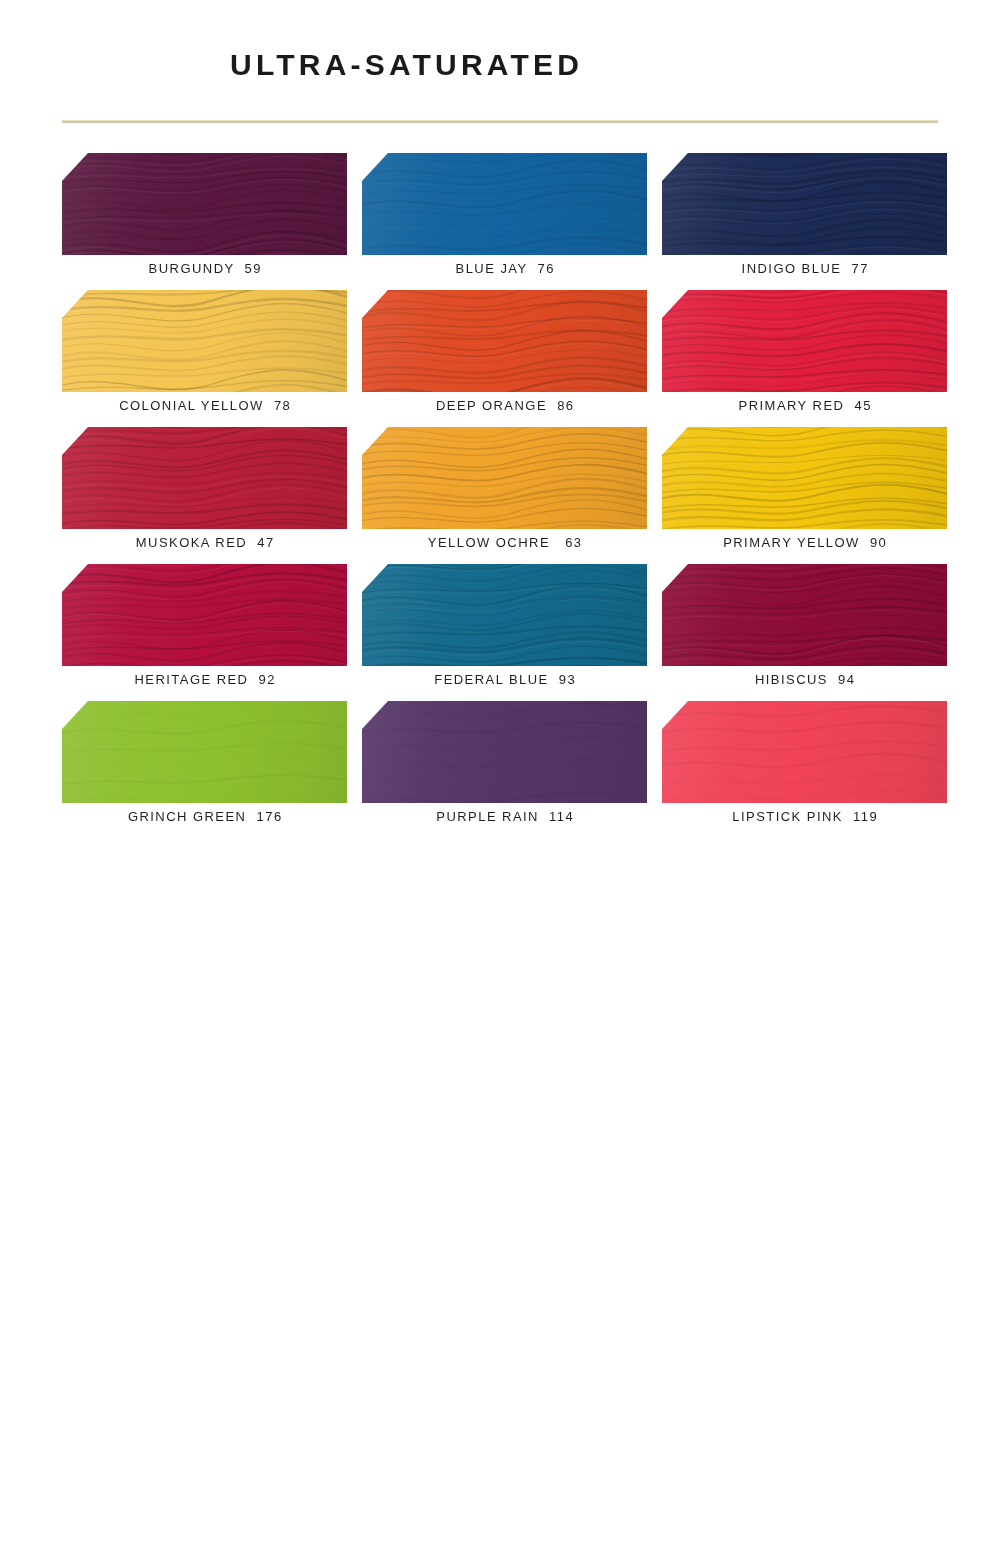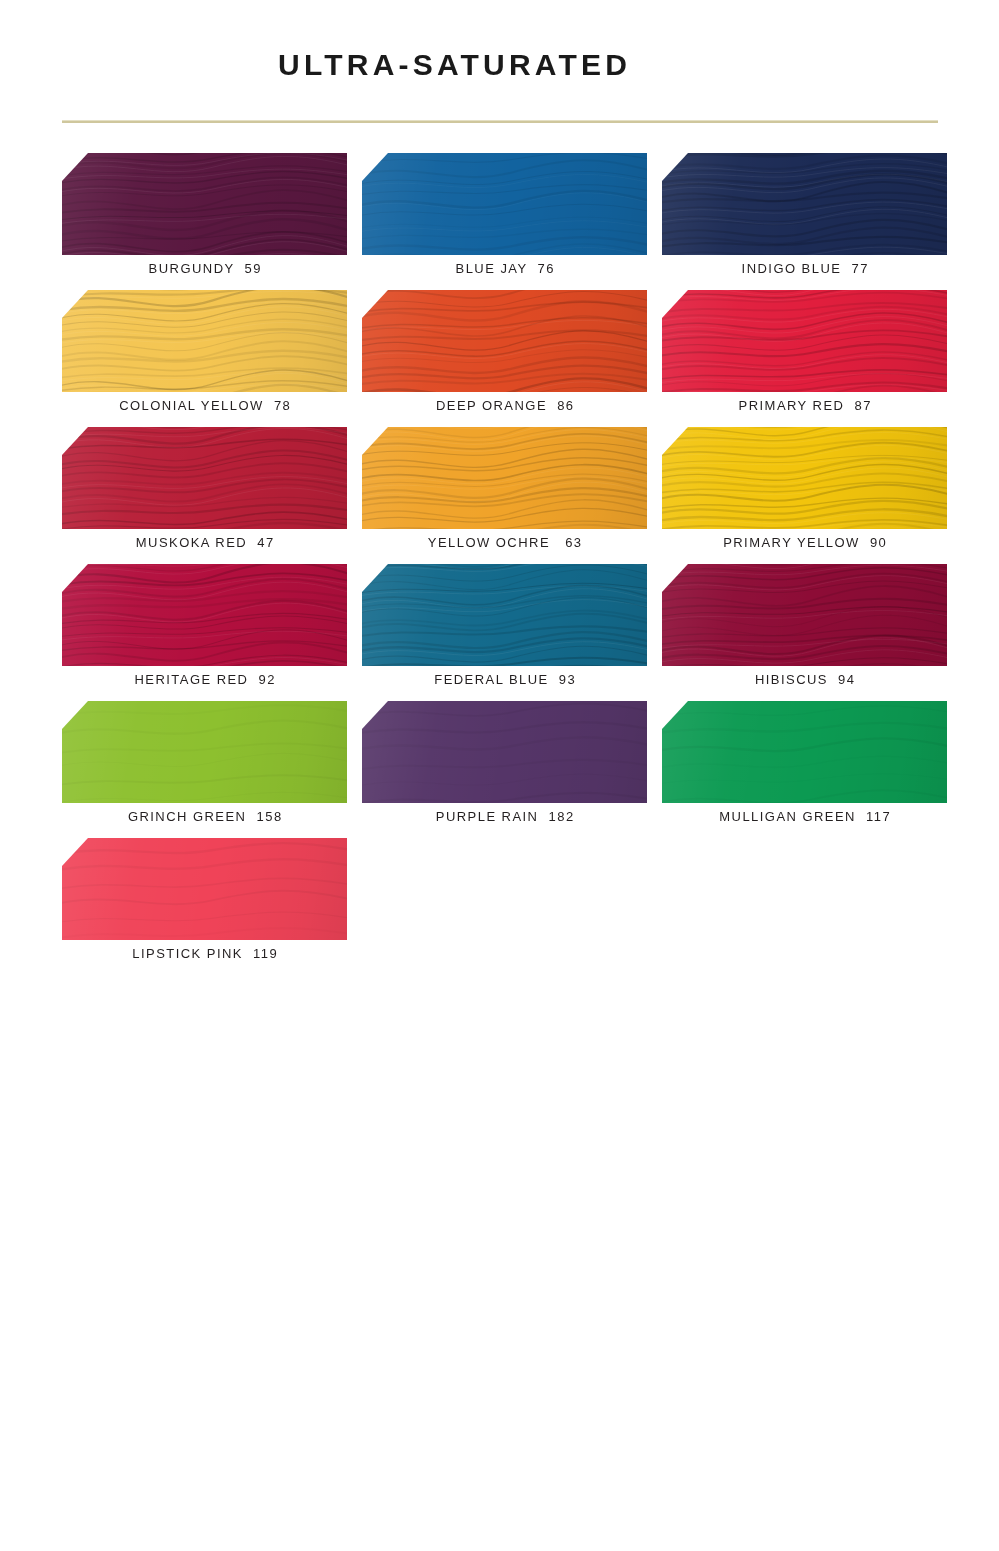--- a/index.html
+++ b/index.html
@@ -22,21 +22,20 @@
     inset: 0;
     background: #ffffff;
   }
 
   
   .header {
     position: absolute;
     left: 0;
     top: 0;
     width: 809px;
-    padding-left: 48px;
   }
   .page-title {
     margin: 0;
     padding-top: 50px;
     text-align: center;
     font-family: "Liberation Sans", sans-serif;
     font-size: 30px;
     font-weight: bold;
     letter-spacing: 4.2px;
     color: #1a1a1a;
@@ -305,21 +304,21 @@
             <path d="M -6 80.4 C 55 68.0, 95 87.0, 150 76.5 S 235 64.5, 292 76.4" fill="none" stroke="#000000" stroke-width="2.11" stroke-opacity="0.107"></path>
             <path d="M -6 89.6 C 55 79.8, 95 91.3, 150 84.9 S 235 77.7, 292 85.6" fill="none" stroke="#000000" stroke-width="1.61" stroke-opacity="0.159"></path>
             <path d="M -6 89.6 C 55 79.8, 95 91.3, 150 84.9 S 235 77.7, 292 85.6" fill="none" stroke="#ffffff" stroke-width="1" stroke-opacity="0.058" transform="translate(0,3.7)"></path>
             <path d="M -6 96.2 C 55 83.6, 95 103.4, 150 92.4 S 235 80.0, 292 92.2" fill="none" stroke="#000000" stroke-width="0.99" stroke-opacity="0.083"></path>
             <path d="M -6 103.2 C 55 92.5, 95 106.5, 150 98.7 S 235 89.9, 292 99.2" fill="none" stroke="#000000" stroke-width="2.15" stroke-opacity="0.119"></path>
             <path d="M -6 103.2 C 55 92.5, 95 106.5, 150 98.7 S 235 89.9, 292 99.2" fill="none" stroke="#ffffff" stroke-width="1" stroke-opacity="0.058" transform="translate(0,2.3)"></path>
             <path d="M -6 111.3 C 55 95.8, 95 124.3, 150 108.4 S 235 90.5, 292 107.3" fill="none" stroke="#000000" stroke-width="1.67" stroke-opacity="0.089"></path>
           </svg>
           <div class="swatch-sheen"></div>
         </div>
-        <div class="swatch-label">PRIMARY RED  87</div>
+        <div class="swatch-label">PRIMARY RED  45</div>
       </div>
       <div class="swatch-cell">
         <div class="swatch-board">
           <div class="swatch-fill" style="background: rgb(184, 31, 56);"></div>
           <svg class="swatch-grain" viewBox="0 0 285 102" preserveAspectRatio="none">
             <path d="M -6 -1.1 C 55 -15.8, 95 10.3, 150 -4.2 S 235 -20.6, 292 -5.1" fill="none" stroke="#000000" stroke-width="1.98" stroke-opacity="0.098"></path>
             <path d="M -6 -1.1 C 55 -15.8, 95 10.3, 150 -4.2 S 235 -20.6, 292 -5.1" fill="none" stroke="#ffffff" stroke-width="1" stroke-opacity="0.058" transform="translate(0,2.3)"></path>
             <path d="M -6 7.8 C 55 -3.2, 95 11.8, 150 3.5 S 235 -6.0, 292 3.8" fill="none" stroke="#000000" stroke-width="1.50" stroke-opacity="0.110"></path>
             <path d="M -6 7.8 C 55 -3.2, 95 11.8, 150 3.5 S 235 -6.0, 292 3.8" fill="none" stroke="#ffffff" stroke-width="1" stroke-opacity="0.058" transform="translate(0,3.6)"></path>
             <path d="M -6 13.9 C 55 -2.1, 95 28.1, 150 11.3 S 235 -7.7, 292 9.9" fill="none" stroke="#000000" stroke-width="2.25" stroke-opacity="0.121"></path>
@@ -514,53 +513,37 @@
             <path d="M -6 -1.0 C 55 -12.3, 95 3.6, 150 -5.2 S 235 -15.3, 292 -5.0" fill="none" stroke="#000000" stroke-width="2.44" stroke-opacity="0.017"></path>
             <path d="M -6 14.9 C 55 4.2, 95 18.3, 150 10.5 S 235 1.6, 292 10.9" fill="none" stroke="#000000" stroke-width="2.14" stroke-opacity="0.017"></path>
             <path d="M -6 32.8 C 55 19.8, 95 40.8, 150 29.1 S 235 15.8, 292 28.8" fill="none" stroke="#000000" stroke-width="2.35" stroke-opacity="0.023"></path>
             <path d="M -6 52.4 C 55 42.5, 95 54.3, 150 47.7 S 235 40.3, 292 48.4" fill="none" stroke="#000000" stroke-width="1.97" stroke-opacity="0.022"></path>
             <path d="M -6 65.5 C 55 52.4, 95 73.5, 150 61.8 S 235 48.5, 292 61.5" fill="none" stroke="#000000" stroke-width="1.12" stroke-opacity="0.018"></path>
             <path d="M -6 84.3 C 55 74.2, 95 86.5, 150 79.7 S 235 72.0, 292 80.3" fill="none" stroke="#000000" stroke-width="1.96" stroke-opacity="0.037"></path>
             <path d="M -6 101.7 C 55 91.3, 95 104.6, 150 97.2 S 235 88.8, 292 97.7" fill="none" stroke="#000000" stroke-width="1.09" stroke-opacity="0.018"></path>
           </svg>
           <div class="swatch-sheen"></div>
         </div>
-        <div class="swatch-label">GRINCH GREEN  158</div>
+        <div class="swatch-label">GRINCH GREEN  176</div>
       </div>
       <div class="swatch-cell">
         <div class="swatch-board">
           <div class="swatch-fill" style="background: rgb(85, 53, 104);"></div>
           <svg class="swatch-grain" viewBox="0 0 285 102" preserveAspectRatio="none">
             <path d="M -6 -1.7 C 55 -12.3, 95 1.5, 150 -6.1 S 235 -14.8, 292 -5.7" fill="none" stroke="#000000" stroke-width="1.19" stroke-opacity="0.042"></path>
             <path d="M -6 15.2 C 55 2.5, 95 22.4, 150 11.4 S 235 -1.1, 292 11.2" fill="none" stroke="#000000" stroke-width="1.92" stroke-opacity="0.039"></path>
             <path d="M -6 32.7 C 55 21.2, 95 37.8, 150 28.6 S 235 18.1, 292 28.7" fill="none" stroke="#000000" stroke-width="2.37" stroke-opacity="0.039"></path>
             <path d="M -6 48.9 C 55 36.4, 95 55.8, 150 45.0 S 235 32.8, 292 44.9" fill="none" stroke="#000000" stroke-width="2.46" stroke-opacity="0.034"></path>
             <path d="M -6 68.9 C 55 58.8, 95 71.0, 150 64.2 S 235 56.6, 292 64.9" fill="none" stroke="#000000" stroke-width="2.05" stroke-opacity="0.031"></path>
             <path d="M -6 85.1 C 55 73.1, 95 91.0, 150 81.1 S 235 69.7, 292 81.1" fill="none" stroke="#000000" stroke-width="1.30" stroke-opacity="0.019"></path>
             <path d="M -6 102.8 C 55 91.8, 95 106.8, 150 98.5 S 235 89.0, 292 98.8" fill="none" stroke="#000000" stroke-width="2.08" stroke-opacity="0.040"></path>
           </svg>
           <div class="swatch-sheen"></div>
         </div>
-        <div class="swatch-label">PURPLE RAIN  182</div>
-      </div>
-      <div class="swatch-cell">
-        <div class="swatch-board">
-          <div class="swatch-fill" style="background: rgb(12, 154, 82);"></div>
-          <svg class="swatch-grain" viewBox="0 0 285 102" preserveAspectRatio="none">
-            <path d="M -6 0.4 C 55 -11.6, 95 6.3, 150 -3.6 S 235 -14.9, 292 -3.6" fill="none" stroke="#000000" stroke-width="2.22" stroke-opacity="0.038"></path>
-            <path d="M -6 15.9 C 55 4.8, 95 20.2, 150 11.6 S 235 1.9, 292 11.9" fill="none" stroke="#000000" stroke-width="1.26" stroke-opacity="0.023"></path>
-            <path d="M -6 32.5 C 55 21.9, 95 35.8, 150 28.0 S 235 19.3, 292 28.5" fill="none" stroke="#000000" stroke-width="2.45" stroke-opacity="0.031"></path>
-            <path d="M -6 50.2 C 55 37.4, 95 57.8, 150 46.5 S 235 33.6, 292 46.2" fill="none" stroke="#000000" stroke-width="2.32" stroke-opacity="0.043"></path>
-            <path d="M -6 67.2 C 55 55.2, 95 73.1, 150 63.2 S 235 51.9, 292 63.2" fill="none" stroke="#000000" stroke-width="1.64" stroke-opacity="0.017"></path>
-            <path d="M -6 83.3 C 55 72.8, 95 86.2, 150 78.7 S 235 70.3, 292 79.3" fill="none" stroke="#000000" stroke-width="0.91" stroke-opacity="0.019"></path>
-            <path d="M -6 102.1 C 55 89.3, 95 109.6, 150 98.3 S 235 85.6, 292 98.1" fill="none" stroke="#000000" stroke-width="1.83" stroke-opacity="0.026"></path>
-          </svg>
-          <div class="swatch-sheen"></div>
-        </div>
-        <div class="swatch-label">MULLIGAN GREEN  117</div>
+        <div class="swatch-label">PURPLE RAIN  114</div>
       </div>
       <div class="swatch-cell">
         <div class="swatch-board">
           <div class="swatch-fill" style="background: rgb(240, 67, 88);"></div>
           <svg class="swatch-grain" viewBox="0 0 285 102" preserveAspectRatio="none">
             <path d="M -6 -0.9 C 55 -11.5, 95 2.1, 150 -5.4 S 235 -14.0, 292 -4.9" fill="none" stroke="#000000" stroke-width="1.31" stroke-opacity="0.035"></path>
             <path d="M -6 16.4 C 55 5.1, 95 21.1, 150 12.2 S 235 2.1, 292 12.4" fill="none" stroke="#000000" stroke-width="2.42" stroke-opacity="0.039"></path>
             <path d="M -6 32.3 C 55 21.1, 95 36.8, 150 28.1 S 235 18.2, 292 28.3" fill="none" stroke="#000000" stroke-width="2.50" stroke-opacity="0.035"></path>
             <path d="M -6 51.1 C 55 40.4, 95 54.4, 150 46.6 S 235 37.8, 292 47.1" fill="none" stroke="#000000" stroke-width="1.70" stroke-opacity="0.040"></path>
             <path d="M -6 66.0 C 55 52.8, 95 74.4, 150 62.4 S 235 48.8, 292 62.0" fill="none" stroke="#000000" stroke-width="1.90" stroke-opacity="0.043"></path>

